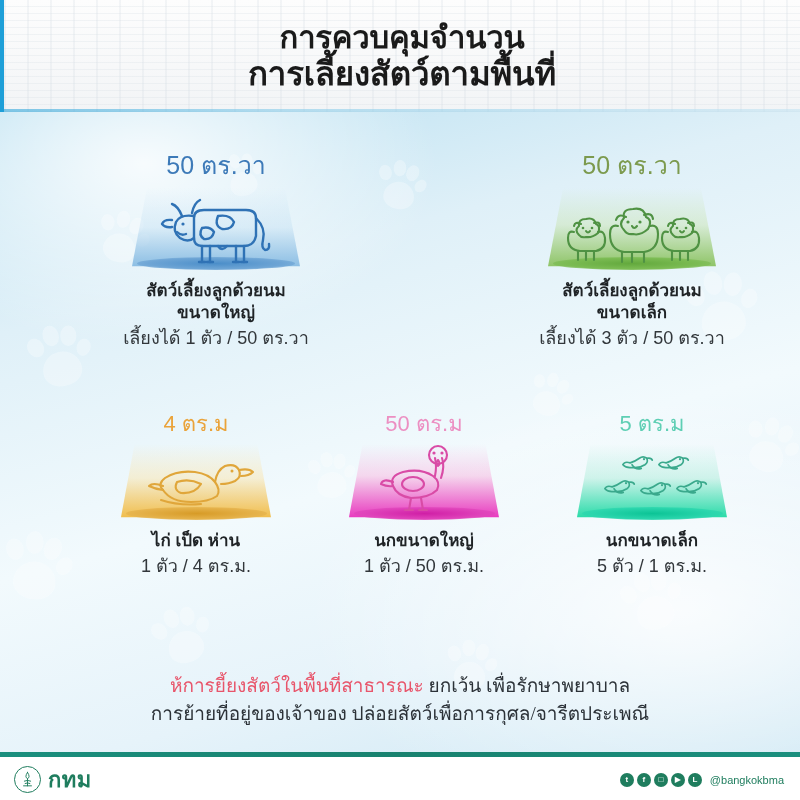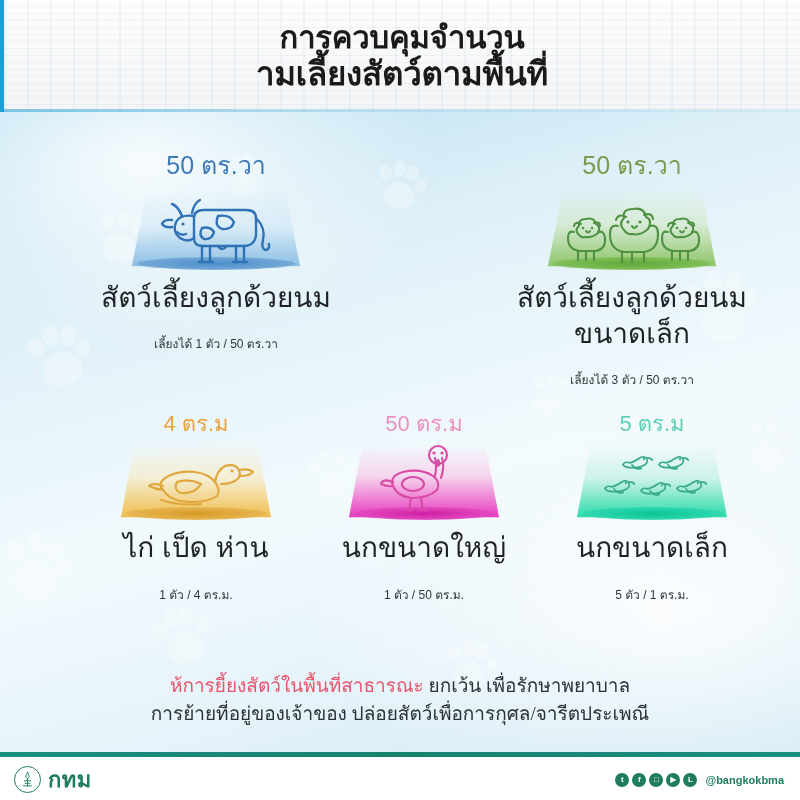--- a/index.html
+++ b/index.html
@@ -154,30 +154,30 @@
   }
   .plat-art {
     position: relative;
     z-index: 3;
     width: 100%;
     height: 100%;
   }
   .plat-art svg { width: 100%; height: 100%; display: block; }
 
   .card-title {
-    font-size: 28px;
+    font-size: 17px;
     color: #1f2326;
-    font-weight: 400;
+    font-weight: 700;
     line-height: 1.3;
   }
   .card-sub {
-    font-size: 12px;
+    font-size: 18px;
     color: #32373b;
     line-height: 1.35;
-    margin-top: 20px;
+    margin-top: 2px;
   }
 
   
   .note {
     position: absolute;
     left: 0; right: 0;
     top: 560px;
     text-align: center;
     line-height: 1.45;
   }
@@ -219,32 +219,32 @@
     background: #1f7d5e;
     display: flex; align-items: center; justify-content: center;
     color: #ffffff;
     font-size: 8px;
     font-weight: bold;
     line-height: 1;
   }
   .soc-handle {
     font-size: 11px;
     color: #1f7d5e;
-    font-weight: bold;
+    font-weight: normal;
     margin-left: 5px;
   }
 </style>
 </head>
 <body>
 
 <div class="infographic">
 
   <div class="header-band">
     <div class="title-line title-line-1">การควบคุมจำนวน</div>
-    <div class="title-line title-line-2">ามเลี้ยงสัตว์ตามพื้นที่</div>
+    <div class="title-line title-line-2">การเลี้ยงสัตว์ตามพื้นที่</div>
   </div>
 
   <div class="body-area">
 
     <div class="paw" style="left:28px;  top:210px; transform:rotate(-12deg) scale(1.15);">
         <span class="pad main"></span>
         <span class="pad t1"></span>
         <span class="pad t2"></span>
         <span class="pad t3"></span>
         <span class="pad t4"></span>
@@ -357,20 +357,21 @@
 
               <path d="M67 74 L73 74 M75 74 L81 74 M101 74 L107 74 M109 74 L115 74"></path>
 
               <path d="M86 58 Q90 64 95 58"></path>
 
               <path d="M124 30 Q134 40 131 52 Q129 60 133 62 Q138 62 137 56"></path>
             </svg>
           </div>
         </div>
         <div class="card-title">สัตว์เลี้ยงลูกด้วยนม</div>
+        <div class="card-title">ขนาดใหญ่</div>
         <div class="card-sub">เลี้ยงได้ 1 ตัว / 50 ตร.วา</div>
       </div>
 
       <div class="card card-wide">
         <div class="card-amount" style="color:#7c9a4e;">50 ตร.วา</div>
         <div class="platform">
           <div class="plat-shape" style="background:linear-gradient(180deg, rgba(225,240,220,0) 0%, rgba(198,226,170,0.45) 45%, rgba(131,190,85,0.95) 100%);"></div>
           <div class="plat-ellipse" style="background:radial-gradient(ellipse at center, #63a93d 0%, #7cbc54 60%, rgba(150,205,120,0) 100%);"></div>
           <div class="plat-art">
             <svg viewBox="0 0 168 82" xmlns="http://www.w3.org/2000/svg" fill="none" stroke="#4f9243" stroke-width="2.1" stroke-linecap="round" stroke-linejoin="round">

